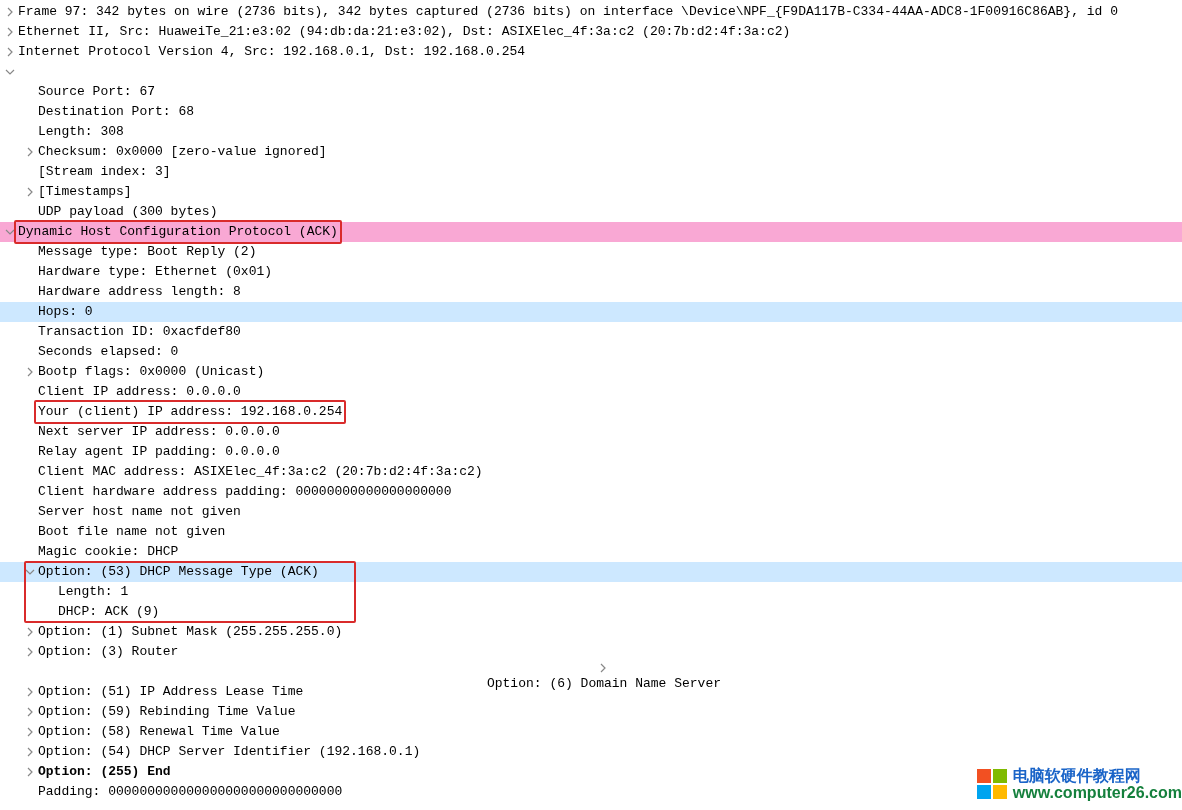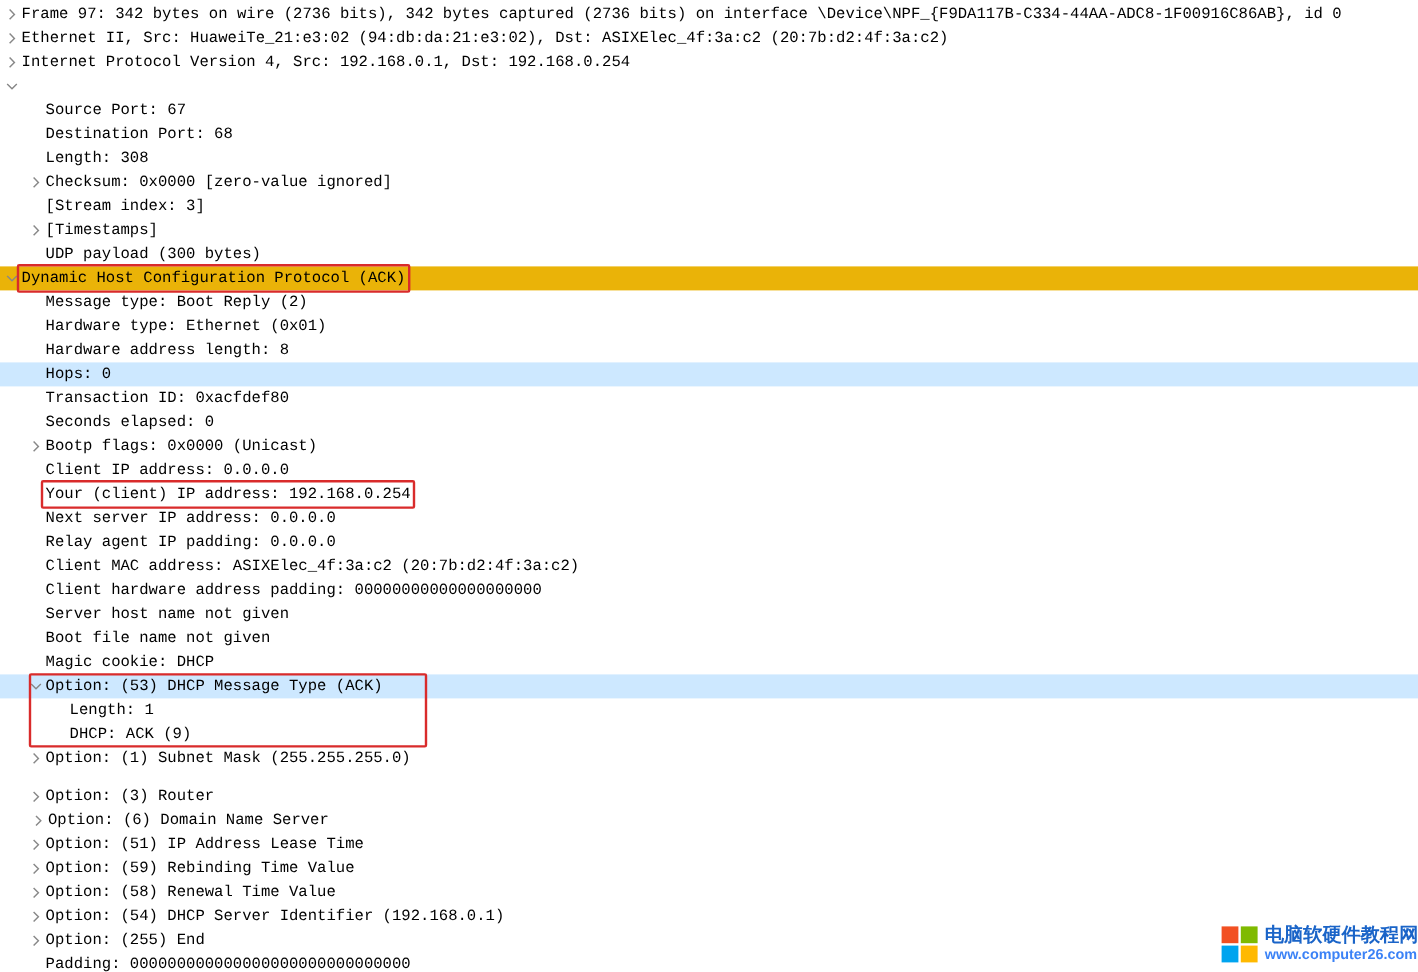--- a/index.html
+++ b/index.html
@@ -27,21 +27,21 @@
     width: 12px;
     height: 12px;
     justify-content: center;
     align-items: center;
     color: #888;
     margin-right: 2px;
     flex-shrink: 0;
   }
   .toggle.blank { visibility: hidden; }
   .text { white-space: pre; }
-  .highlight-gray { background: #eab308; }
+  .highlight-gray { background: #f9a8d4; }
   .highlight-blue { background: #cde8ff; }
   .highlight-blue-full { background: #cde8ff; width: 100%; }
   .boxed {
     border: 2px solid #d92b2b;
     border-radius: 2px;
     display: inline-block;
     padding: 0 2px;
     margin-left: -4px;
   }
   .boxed-multi {
@@ -64,21 +64,21 @@
     grid-template-columns: 14px 14px;
     grid-template-rows: 14px 14px;
     gap: 2px;
   }
   .wm-logo div:nth-child(1){ background:#f25022; }
   .wm-logo div:nth-child(2){ background:#7fba00; }
   .wm-logo div:nth-child(3){ background:#00a4ef; }
   .wm-logo div:nth-child(4){ background:#ffb900; }
   .wm-text { display:flex; flex-direction:column; line-height:1.1; }
   .wm-cn { color:#1a64c8; font-size:16px; font-weight:bold; }
-  .wm-site { color:#3b82f6; font-size:12px; font-weight:bold; }
+  .wm-site { color:#15803d; font-size:16px; font-weight:bold; }
 </style>
 </head>
 <body>
 
 <div class="tree">
     <div class="row" style="padding-left: 4px;">
       <span class="toggle">
         <svg width="10" height="10" viewBox="0 0 10 10">
           <path d="M3 1 L7 5 L3 9" fill="none" stroke="#888" stroke-width="1.2"></path>
         </svg>
@@ -237,29 +237,29 @@
       <span class="text">DHCP: ACK (9)</span>
     </div>
     <div class="row" style="padding-left: 24px;">
       <span class="toggle">
         <svg width="10" height="10" viewBox="0 0 10 10">
           <path d="M3 1 L7 5 L3 9" fill="none" stroke="#888" stroke-width="1.2"></path>
         </svg>
       </span>
       <span class="text">Option: (1) Subnet Mask (255.255.255.0)</span>
     </div>
-    <div class="row" style="padding-left: 24px; margin-top: 12px;">
+    <div class="row" style="padding-left: 24px;">
       <span class="toggle">
         <svg width="10" height="10" viewBox="0 0 10 10">
           <path d="M3 1 L7 5 L3 9" fill="none" stroke="#888" stroke-width="1.2"></path>
         </svg>
       </span>
       <span class="text">Option: (3) Router</span>
     </div>
-    <div class="row" style="padding-left: 26px;">
+    <div class="row" style="padding-left: 26px; flex-direction: column;">
       <span class="toggle">
         <svg width="10" height="10" viewBox="0 0 10 10">
           <path d="M3 1 L7 5 L3 9" fill="none" stroke="#888" stroke-width="1.2"></path>
         </svg>
       </span>
       <span class="text">Option: (6) Domain Name Server</span>
     </div>
     <div class="row" style="padding-left: 24px;">
       <span class="toggle">
         <svg width="10" height="10" viewBox="0 0 10 10">
@@ -285,21 +285,21 @@
       <span class="text">Option: (58) Renewal Time Value</span>
     </div>
     <div class="row" style="padding-left: 24px;">
       <span class="toggle">
         <svg width="10" height="10" viewBox="0 0 10 10">
           <path d="M3 1 L7 5 L3 9" fill="none" stroke="#888" stroke-width="1.2"></path>
         </svg>
       </span>
       <span class="text">Option: (54) DHCP Server Identifier (192.168.0.1)</span>
     </div>
-    <div class="row" style="padding-left: 24px;">
+    <div class="row" style="padding-left: 24px; font-weight: bold;">
       <span class="toggle">
         <svg width="10" height="10" viewBox="0 0 10 10">
           <path d="M3 1 L7 5 L3 9" fill="none" stroke="#888" stroke-width="1.2"></path>
         </svg>
       </span>
       <span class="text">Option: (255) End</span>
     </div>
     <div class="row" style="padding-left: 24px;">
       <span class="toggle blank"></span>
       <span class="text">Padding: 000000000000000000000000000000</span>

